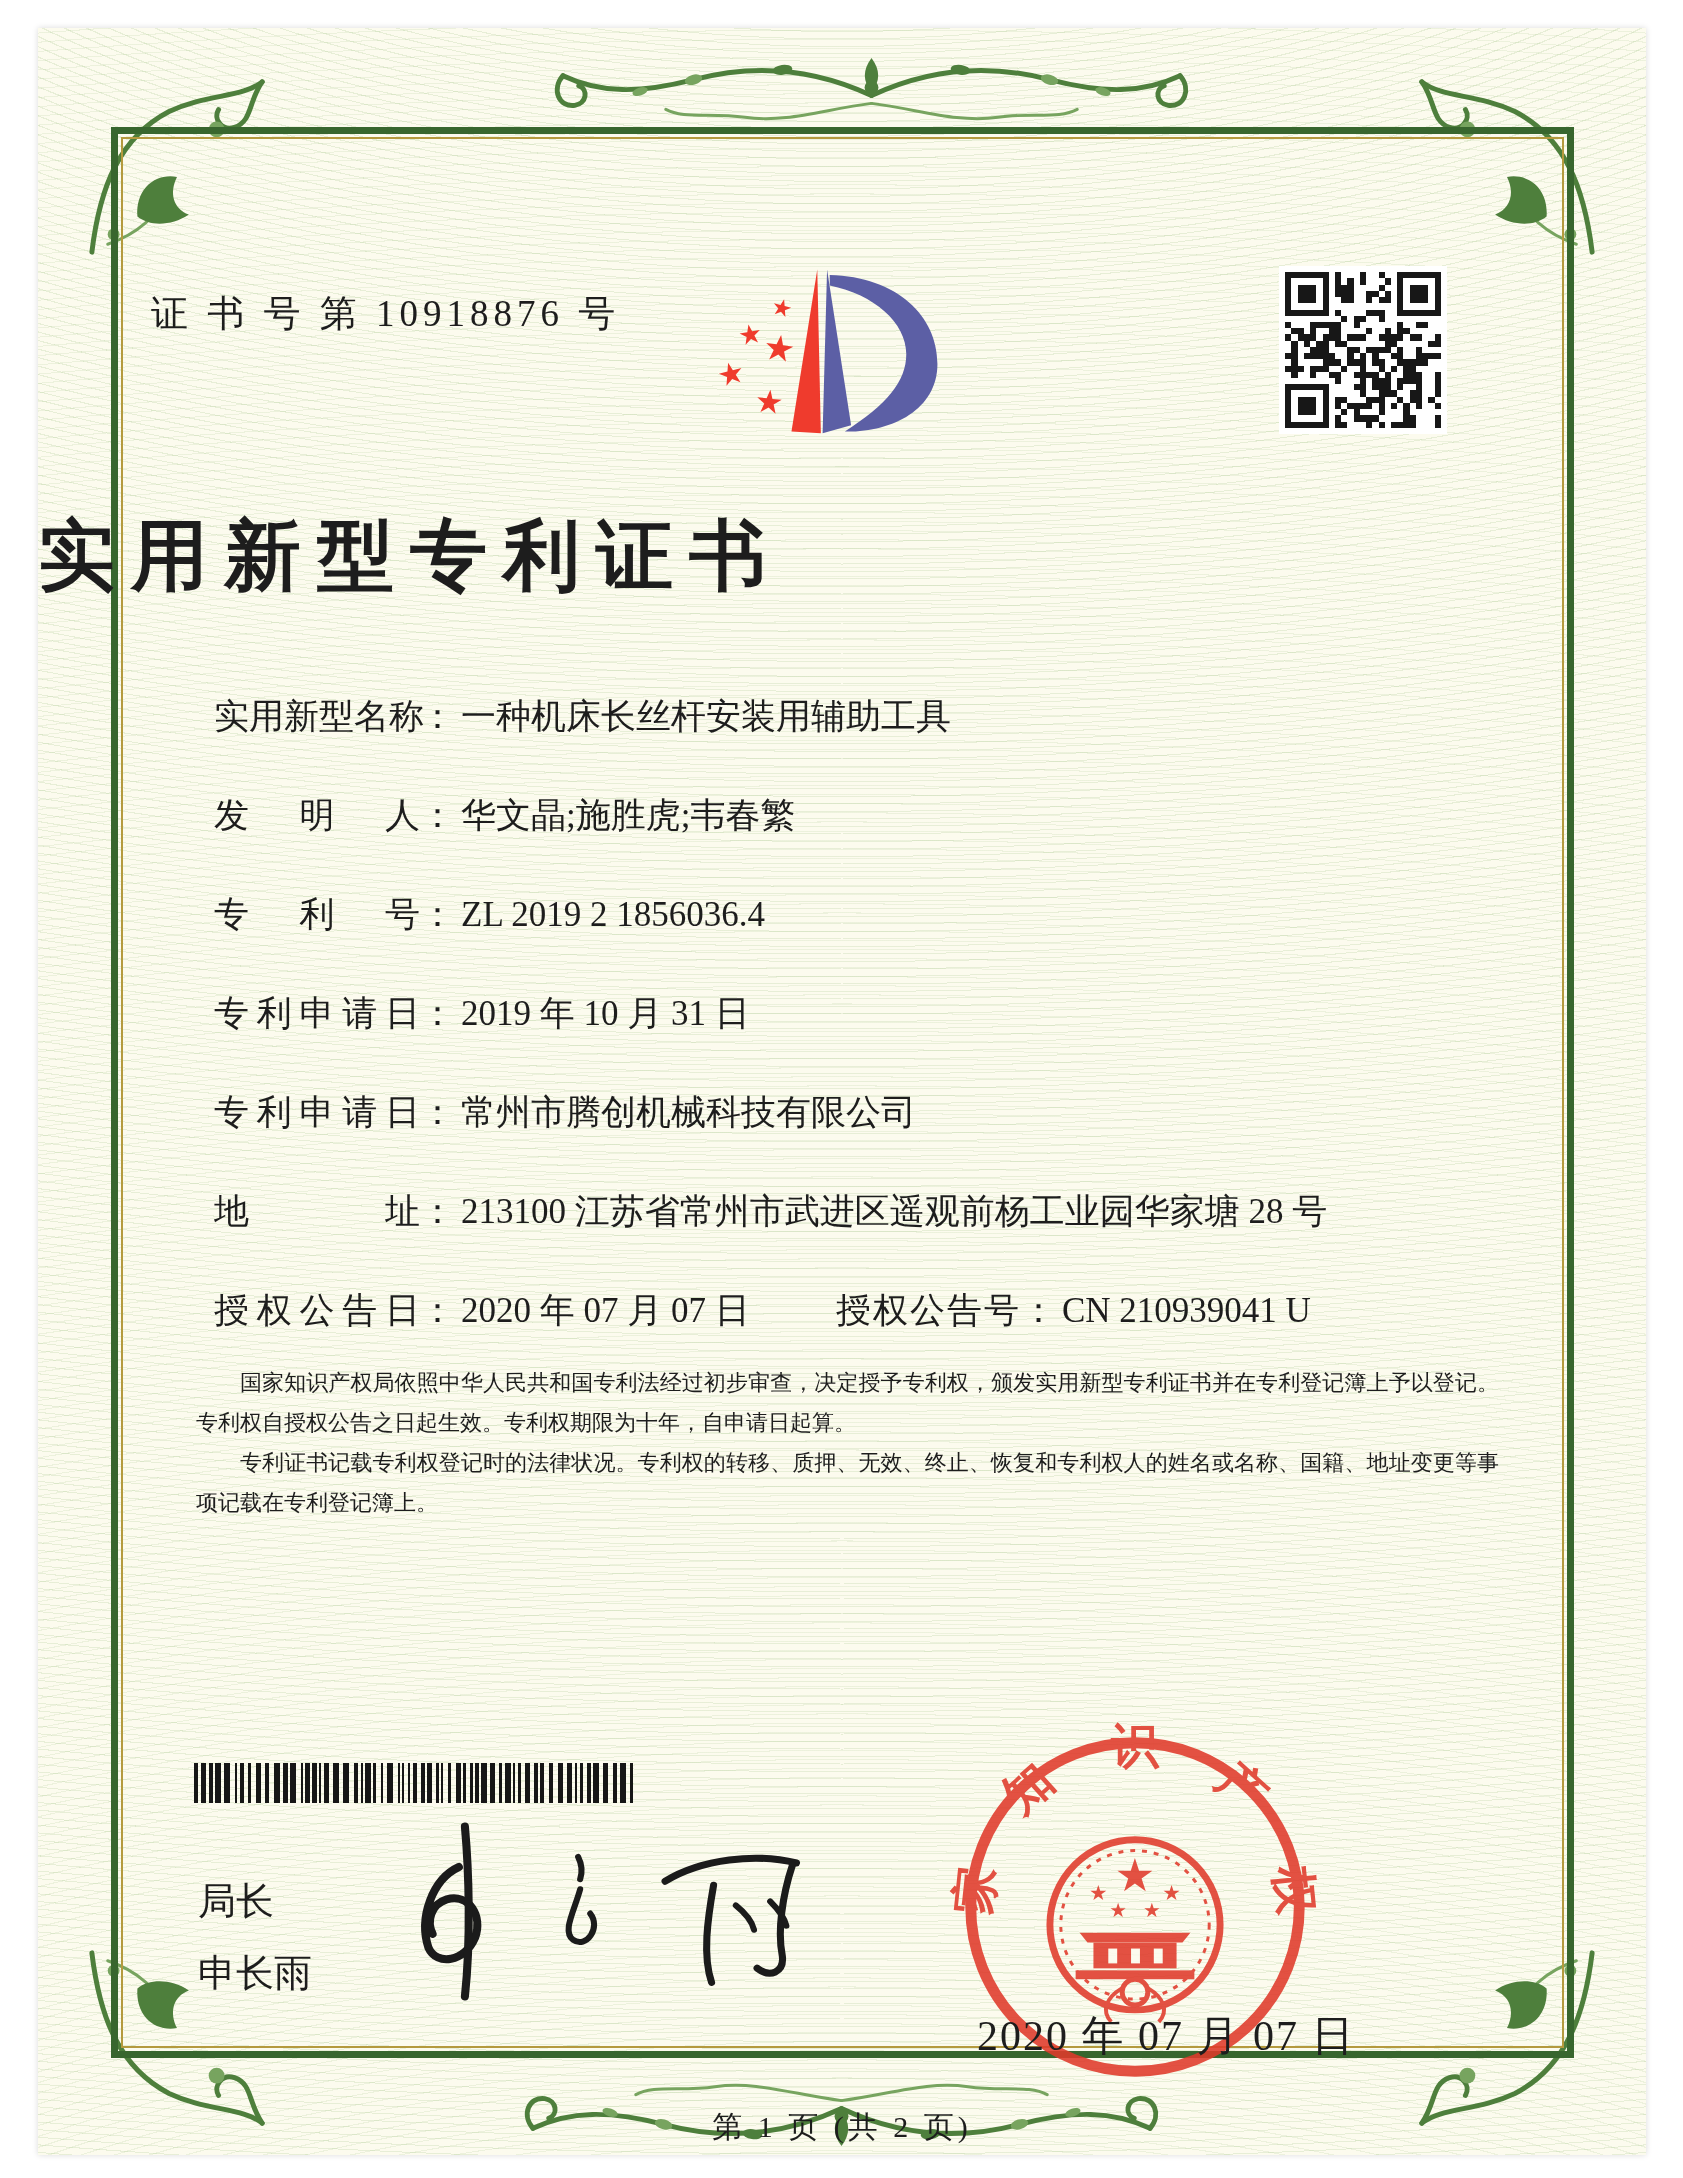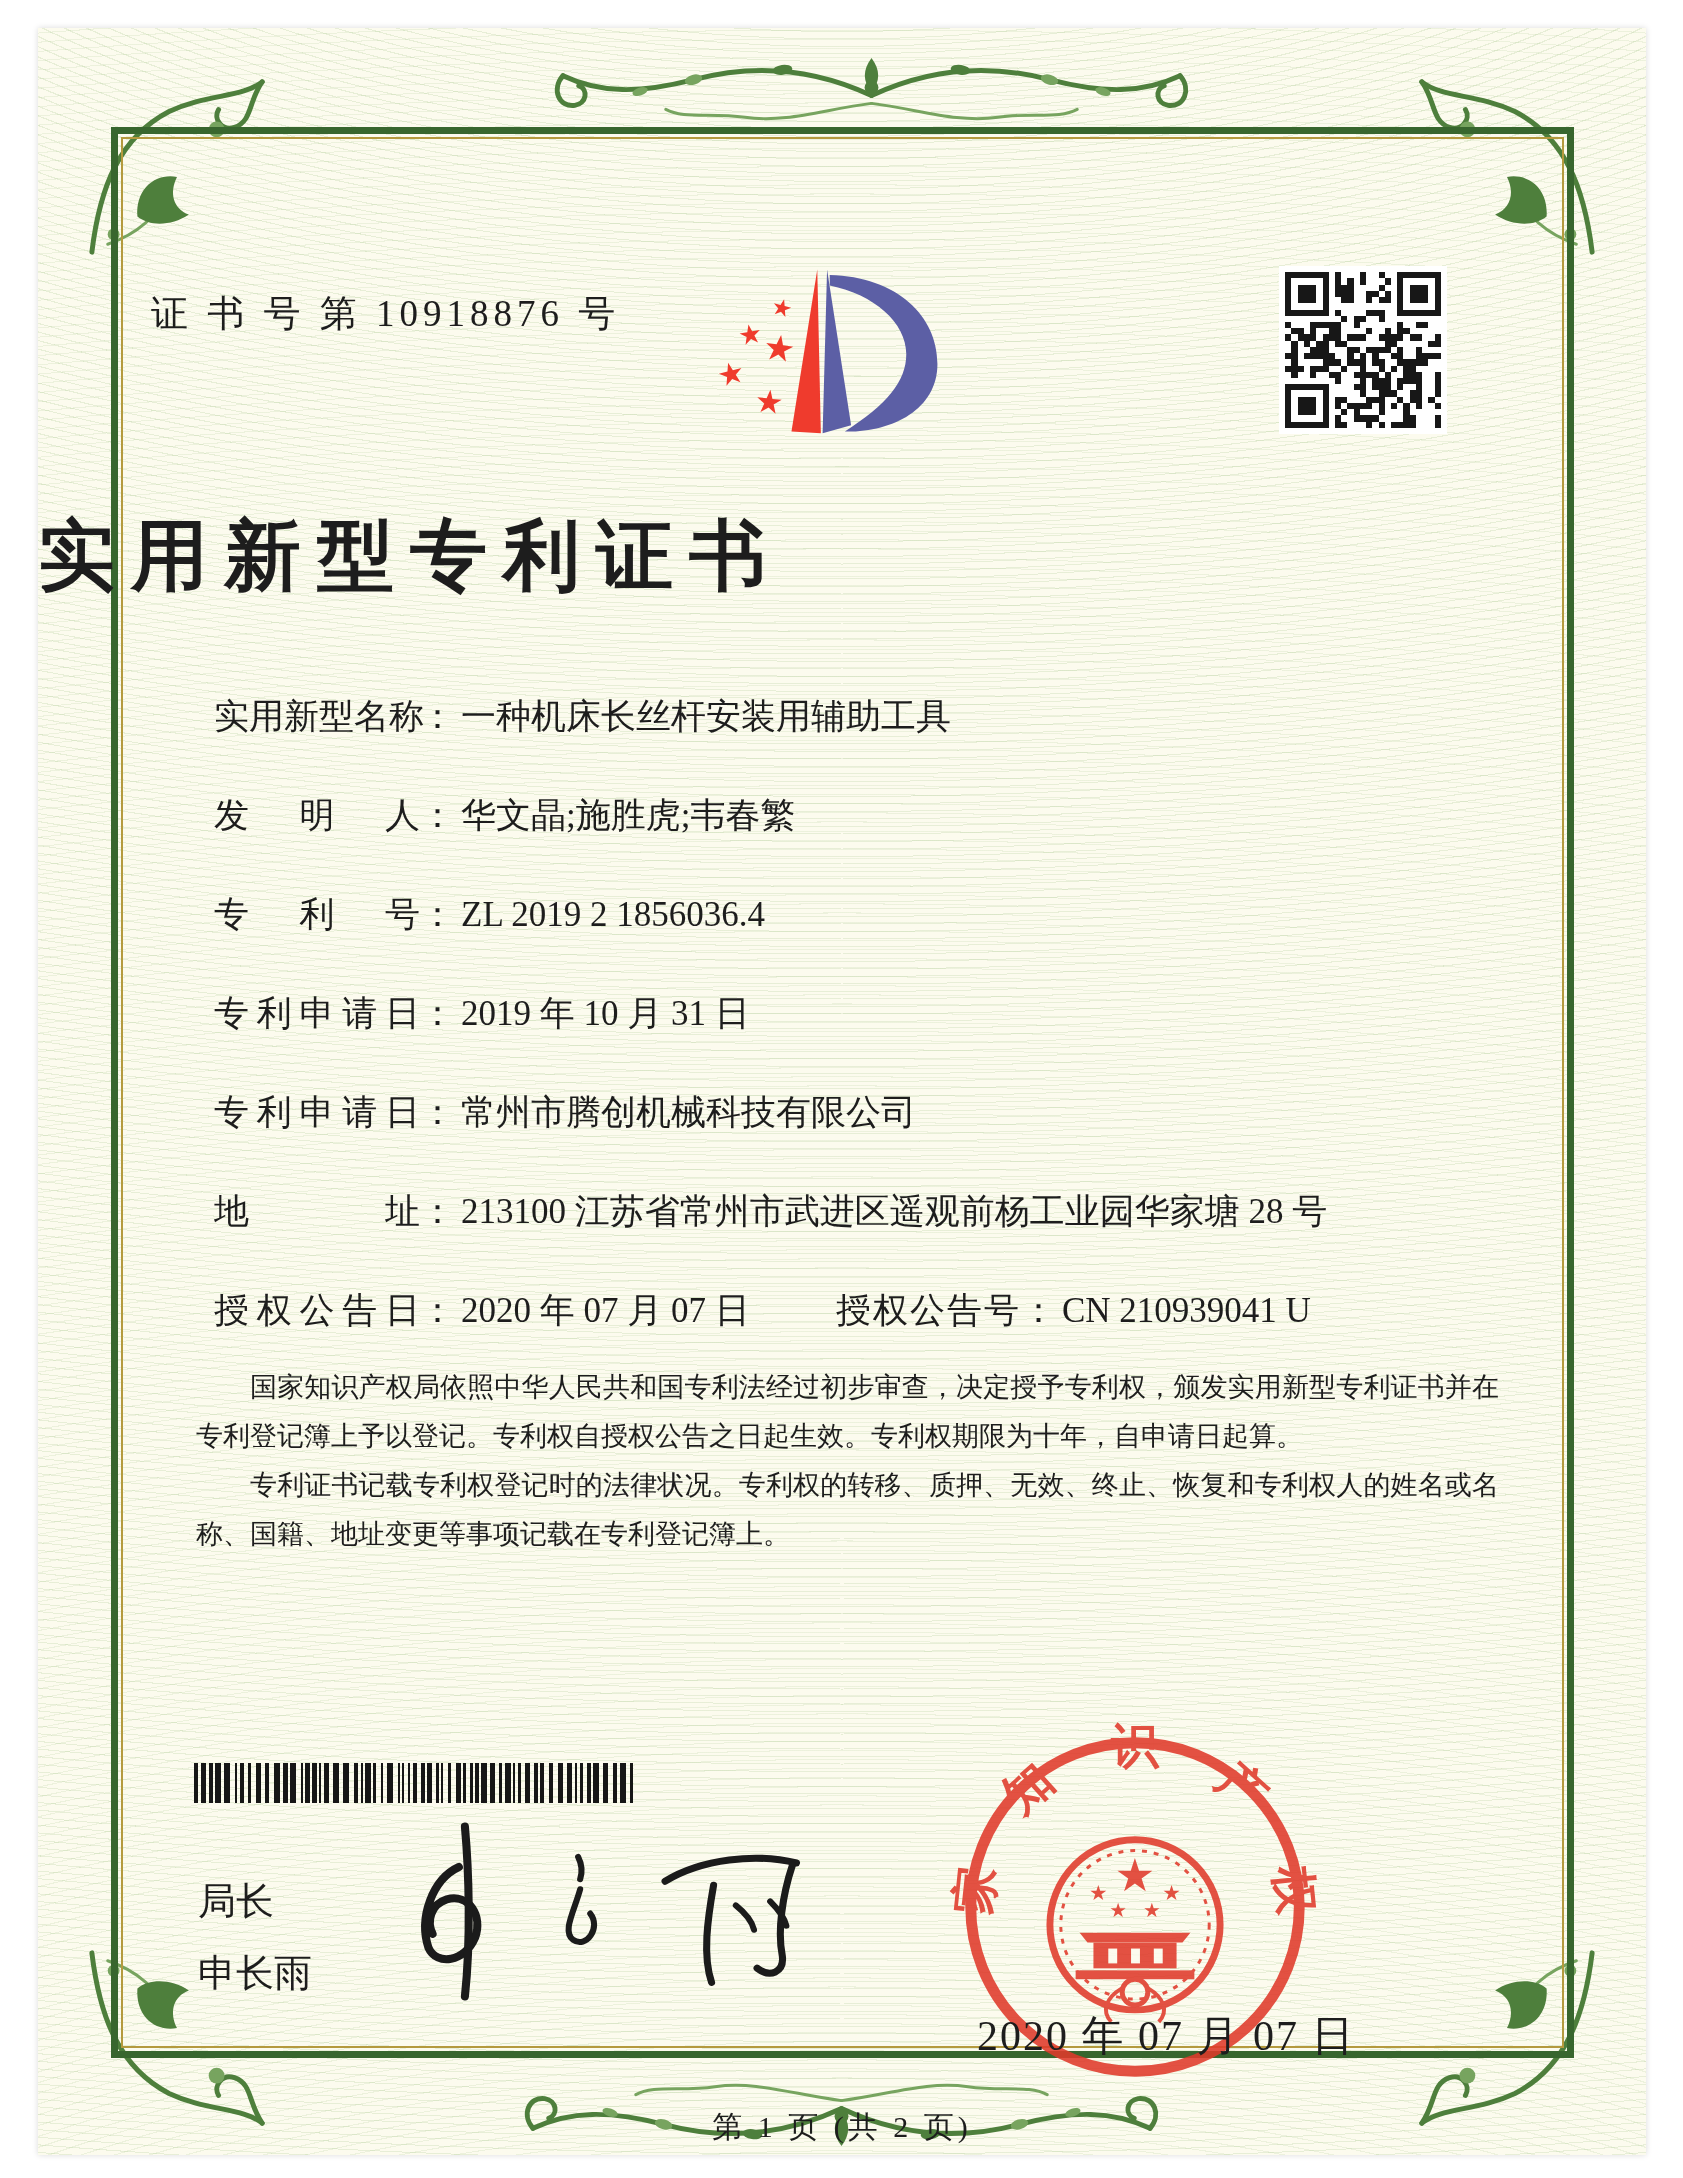--- a/index.html
+++ b/index.html
@@ -23,21 +23,21 @@
   .ornf{fill:var(--orn-green,#4e7f3c);stroke:none;}
   .ornf2{fill:var(--orn-green-l,#77a45f);stroke:none;}
   .abs{position:absolute;}
   .cert-no{left:113px;top:232px;font-size:37px;letter-spacing:5px;margin-top:29px;}
   .title{left:0;top:477px;width:100%;text-align:left;font-size:77px;font-weight:700;letter-spacing:16px;}
   .row{left:160px;font-size:35px;white-space:nowrap;margin-left:16px;}
   .row .lbl{display:inline-block;width:206px;text-align:justify;text-align-last:justify;vertical-align:bottom;}
   .row .val{margin-left:6px;}
   .pair2{position:absolute;left:622px;top:0;white-space:nowrap;}
   .pair2 .lbl2{letter-spacing:2px;}
-  .body-text{left:158px;top:1335px;width:1303px;font-size:27px;line-height:1.82;text-align:justify;}
+  .body-text{left:158px;top:1335px;width:1303px;font-size:22px;line-height:1.82;text-align:justify;}
   .body-text p{text-indent:2em;margin:0;}
   .officer{left:160px;top:1837px;font-family:Liberation Sans, sans-serif;font-size:38px;line-height:1.9;}
   .seal-date{left:939px;top:1980px;font-size:42px;letter-spacing:2px;}
   .footer{left:0;top:2079px;width:100%;text-align:center;font-size:30px;letter-spacing:4px;}
   #qr{background:#fff;}
   #qr rect{fill:#171717;shape-rendering:crispEdges;}
   #barcode rect{fill:#161616;shape-rendering:crispEdges;}
   .sigpath{fill:none;stroke:#1b1b1b;stroke-linecap:round;stroke-linejoin:round;}
   .sr{fill:var(--seal-red,#e03a2b);}
   .srs{fill:none;stroke:var(--seal-red,#e03a2b);}

